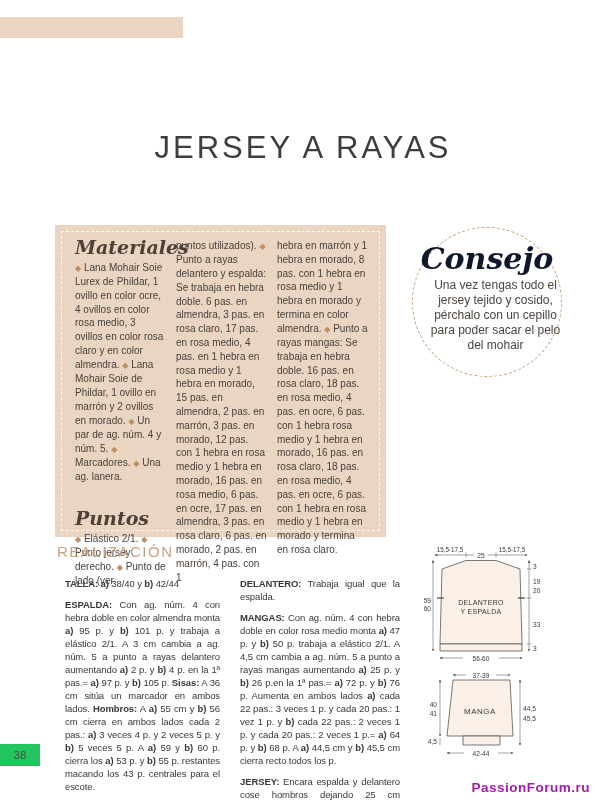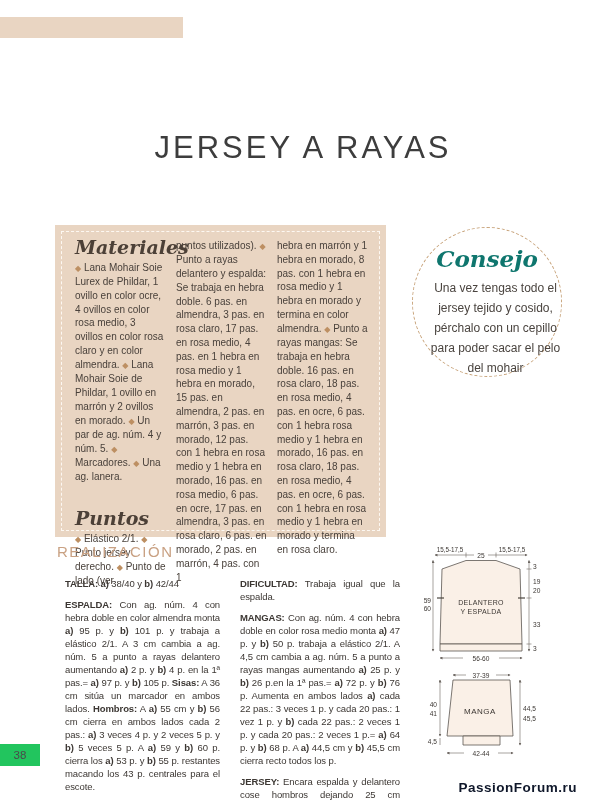--- a/index.html
+++ b/index.html
@@ -25,44 +25,44 @@
   .script{font-family:"DejaVu Serif",serif;font-style:italic;font-weight:bold;}
   .mat-heading{font-size:19px;color:#4c4037;margin:2px 0 6px 0;}
   .mat-heading.second{margin-top:28px;}
   .diamond{color:#bd8f62;font-size:8px;vertical-align:0.5px;}
 
   
   .consejo{position:absolute;left:412px;top:227px;width:150px;height:150px;border-radius:50%;
            border:1.5px dashed #c9a57d;background:#ffffff;box-sizing:border-box;
            display:flex;flex-direction:column;align-items:center;justify-content:flex-start;
            padding-top:18px;text-align:center;}
-  .consejo-title{font-size:23px;color:#0f766e;line-height:26px;}
-  .consejo-text{font-size:12px;line-height:20px;color:#4a443f;width:132px;margin:6px 0 0 17px;}
+  .consejo-title{font-size:30px;color:#0f172a;line-height:26px;}
+  .consejo-text{font-size:12px;line-height:15px;color:#4a443f;width:132px;margin:6px 0 0 17px;}
 
   
   .real-heading{position:absolute;left:57px;top:543px;font-size:15px;letter-spacing:1.5px;
                 color:#c9a183;font-weight:400;margin:0;}
   .real-col{position:absolute;top:569px;font-size:9.5px;line-height:13px;text-align:justify;
             color:#3c3733;letter-spacing:-0.1px;}
   .real-col p{margin:8px;}
   .real-col b{font-weight:bold;}
   .colA{left:57px;width:171px;}
   .colB{left:232px;width:176px;}
 
   
   .diagram{position:absolute;}
   .diag-body{left:420px;top:545px;}
   .diag-sleeve{left:420px;top:668px;}
   svg text{font-family:"Liberation Sans",sans-serif;fill:#3c3733;}
 
   
   .pagenum{position:absolute;left:0;top:744px;width:40px;height:22px;background:#22c55e;
            display:flex;align-items:center;justify-content:center;font-size:11.5px;color:#4a4a4a;}
-  .watermark{position:absolute;right:24px;top:780px;font-size:13.5px;font-weight:bold;
-             color:#0f172a;letter-spacing:0.5px;}
+  .watermark{position:absolute;right:11px;top:780px;font-size:13.5px;font-weight:bold;
+             color:#a21caf;letter-spacing:0.5px;}
 </style>
 </head>
 <body>
 
 <div class="page">
 
   <div class="top-bar"></div>
 
   <div class="header">
     <h1 class="title">JERSEY A RAYAS</h1>
@@ -87,21 +87,21 @@
   </div>
 
   <h2 class="real-heading">REALIZACIÓN</h2>
 
   <div class="real-col colA">
     <p><b>TALLA: a)</b> 38/40 y <b>b)</b> 42/44</p>
     <p><b>ESPALDA:</b> Con ag. núm. 4 con hebra doble en color almendra monta <b>a)</b> 95 p. y <b>b)</b> 101 p. y trabaja a elástico 2/1. A 3 cm cambia a ag. núm. 5 a punto a rayas delantero aumentando <b>a)</b> 2 p. y <b>b)</b> 4 p. en la 1ª pas.= <b>a)</b> 97 p. y <b>b)</b> 105 p. <b>Sisas:</b> A 36 cm sitúa un marcador en ambos lados. <b>Hombros:</b> A <b>a)</b> 55 cm y <b>b)</b> 56 cm cierra en ambos lados cada 2 pas.: <b>a)</b> 3 veces 4 p. y 2 veces 5 p. y <b>b)</b> 5 veces 5 p. A <b>a)</b> 59 y <b>b)</b> 60 p. cierra los <b>a)</b> 53 p. y <b>b)</b> 55 p. restantes macando los 43 p. centrales para el escote.</p>
   </div>
 
   <div class="real-col colB">
-    <p><b>DIFICULTAD:</b> Trabaja igual que la espalda.</p>
+    <p><b>DELANTERO:</b> Trabaja igual que la espalda.</p>
     <p><b>MANGAS:</b> Con ag. núm. 4 con hebra doble en color rosa medio monta <b>a)</b> 47 p. y <b>b)</b> 50 p. trabaja a elástico 2/1. A 4,5 cm cambia a ag. núm. 5 a punto a rayas mangas aumentando <b>a)</b> 25 p. y <b>b)</b> 26 p.en la 1ª pas.= <b>a)</b> 72 p. y <b>b)</b> 76 p. Aumenta en ambos lados <b>a)</b> cada 22 pas.: 3 veces 1 p. y cada 20 pas.: 1 vez 1 p. y <b>b)</b> cada 22 pas.: 2 veces 1 p. y cada 20 pas.: 2 veces 1 p.= <b>a)</b> 64 p. y <b>b)</b> 68 p. A <b>a)</b> 44,5 cm y <b>b)</b> 45,5 cm cierra recto todos los p.</p>
     <p><b>JERSEY:</b> Encara espalda y delantero cose hombros dejando 25 cm centrales para el escote. Por último centra las mangas con las costura de los hombros y cose sisas, lados y bajo mangas.</p>
   </div>
 
   <svg class="diagram diag-body" width="176" height="123" viewBox="0 0 176 123">
     <defs>
       <marker id="ar" viewBox="0 0 6 6" refX="5" refY="3" markerWidth="5" markerHeight="5" orient="auto-start-reverse">
         <path d="M0,0L6,3L0,6z" fill="#6b6560"></path>
       </marker>
     </defs>

